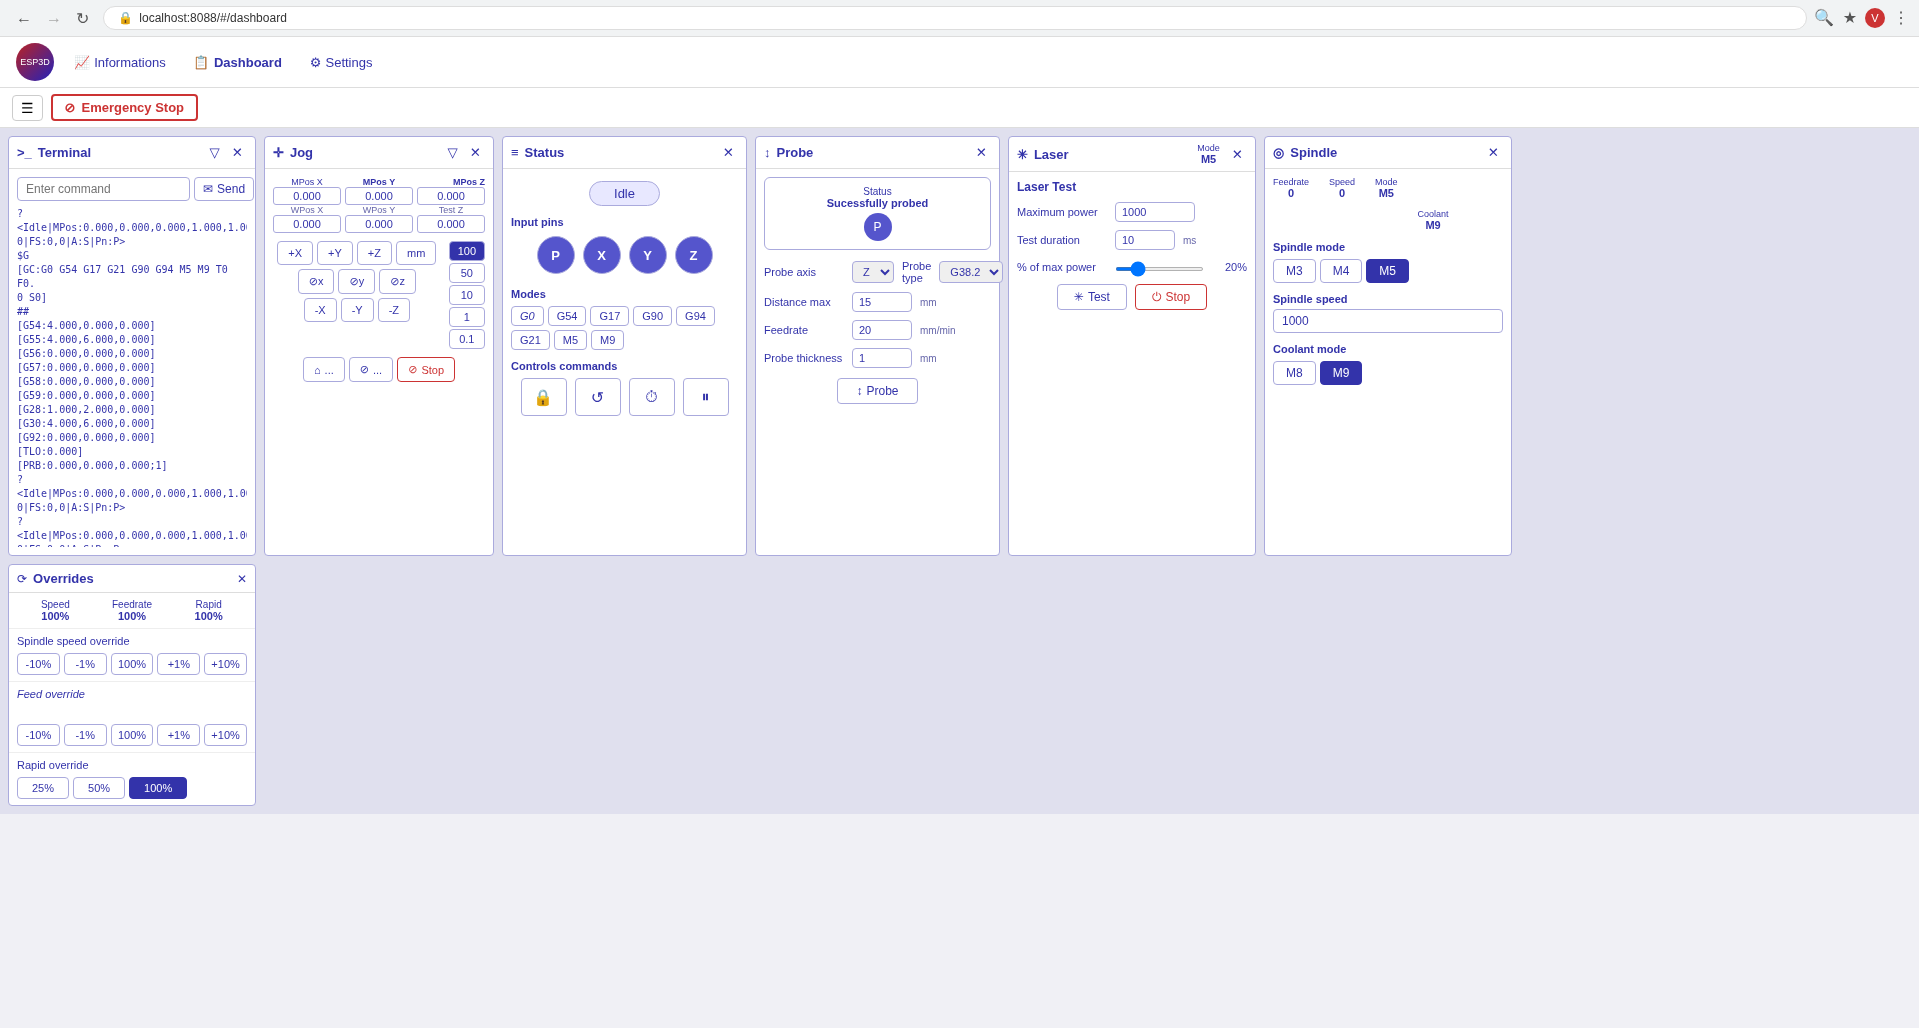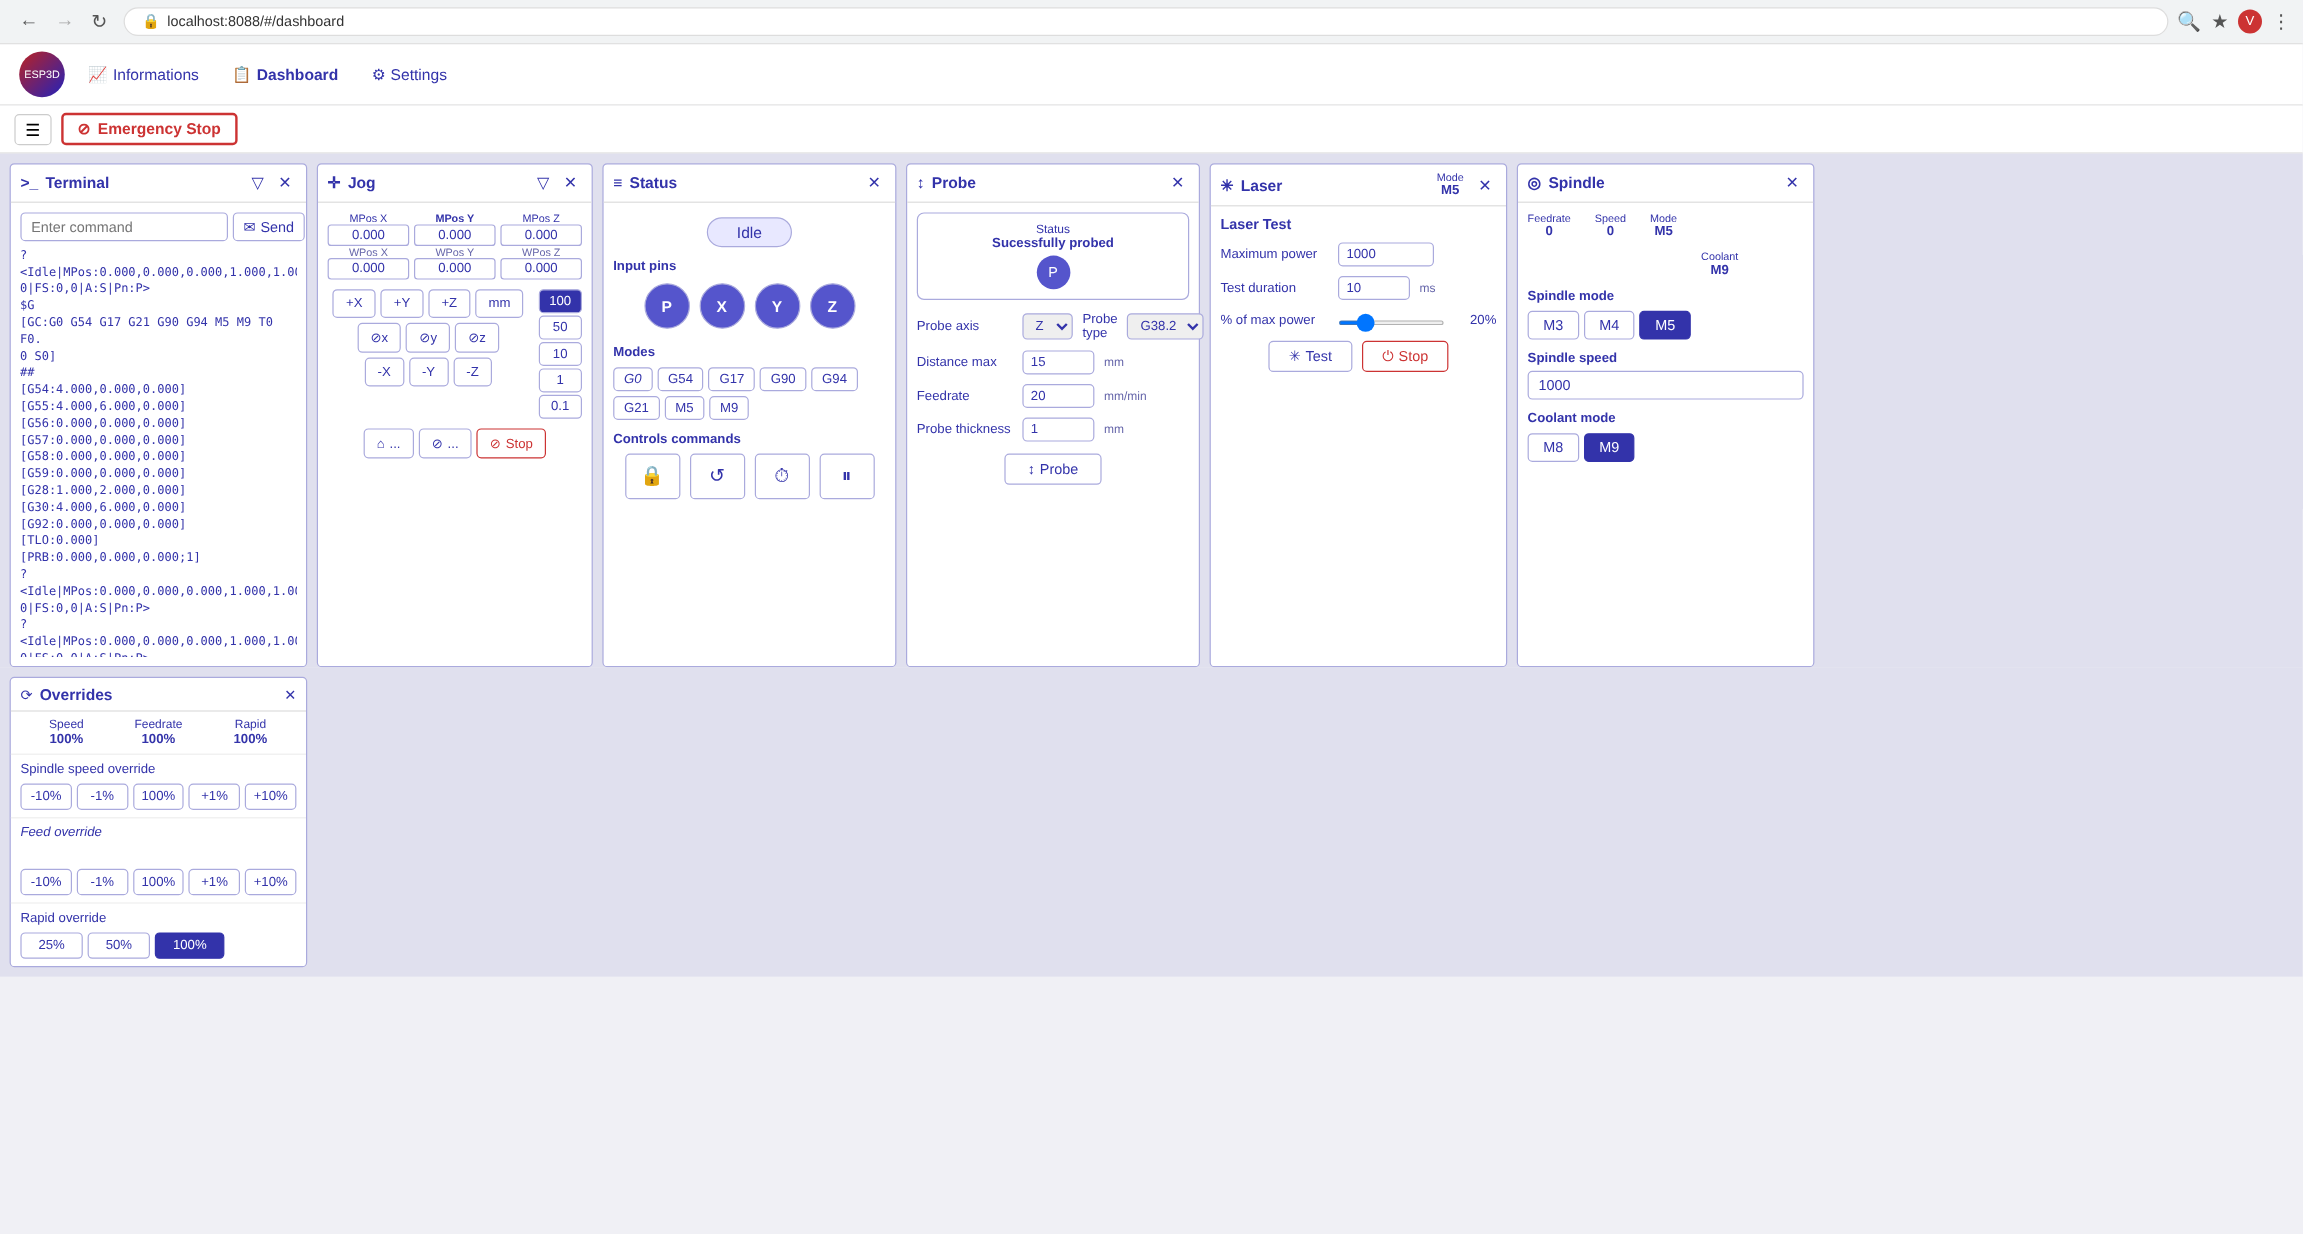--- a/index.html
+++ b/index.html
@@ -121,23 +121,23 @@
           <div style="font-size:9px; color:#6666aa;">WPos X</div>
           <input type="text" style="border: 1px solid rgb(170, 170, 221); border-radius: 3px; padding: 2px 4px; font-size: 11px; text-align: center; color: rgb(51, 51, 170); width: 100%;" value="0.000">
         </div>
         <div style="flex:1; text-align:center;">
           <div style="font-size:9px; color:#3333aa; font-weight:bold;">MPos Y</div>
           <input type="text" style="border: 1px solid rgb(170, 170, 221); border-radius: 3px; padding: 2px 4px; font-size: 11px; text-align: center; color: rgb(51, 51, 170); width: 100%;" value="0.000">
           <div style="font-size:9px; color:#6666aa;">WPos Y</div>
           <input type="text" style="border: 1px solid rgb(170, 170, 221); border-radius: 3px; padding: 2px 4px; font-size: 11px; text-align: center; color: rgb(51, 51, 170); width: 100%;" value="0.000">
         </div>
         <div style="flex:1; text-align:center;">
-          <div style="font-size:9px; color:#3333aa; font-weight:normal;">MPos Z</div>
-          <input type="text" style="border: 1px solid rgb(170, 170, 221); border-radius: 3px; padding: 2px 4px; font-size: 11px; text-align: center; color: rgb(51, 51, 170); width: 100%;" value="0.000">
-          <div style="font-size:9px; color:#6666aa;">WPos Z</div>
+          <div style="font-size:9px; color:#3333aa; font-weight:bold;text-align:right;">MPos Z</div>
+          <input type="text" style="border: 1px solid rgb(170, 170, 221); border-radius: 3px; padding: 2px 4px; font-size: 11px; text-align: center; color: rgb(51, 51, 170); width: 100%;" value="0.000">
+          <div style="font-size:9px; color:#6666aa;">Test Z</div>
           <input type="text" style="border: 1px solid rgb(170, 170, 221); border-radius: 3px; padding: 2px 4px; font-size: 11px; text-align: center; color: rgb(51, 51, 170); width: 100%;" value="0.000">
         </div>
       </div>
 
       <div style="display:flex; gap:8px; align-items:flex-start;">
         <div style="flex:1;">
           <div style="display:flex; justify-content:center; gap:4px; margin-bottom:4px;">
             <button style="border:1px solid #aaaadd; border-radius:4px; padding:5px 10px; background:white; color:#3333aa; cursor:pointer; font-size:11px;">+X</button>
             <button style="border:1px solid #aaaadd; border-radius:4px; padding:5px 10px; background:white; color:#3333aa; cursor:pointer; font-size:11px;">+Y</button>
             <button style="border:1px solid #aaaadd; border-radius:4px; padding:5px 10px; background:white; color:#3333aa; cursor:pointer; font-size:11px;">+Z</button>

